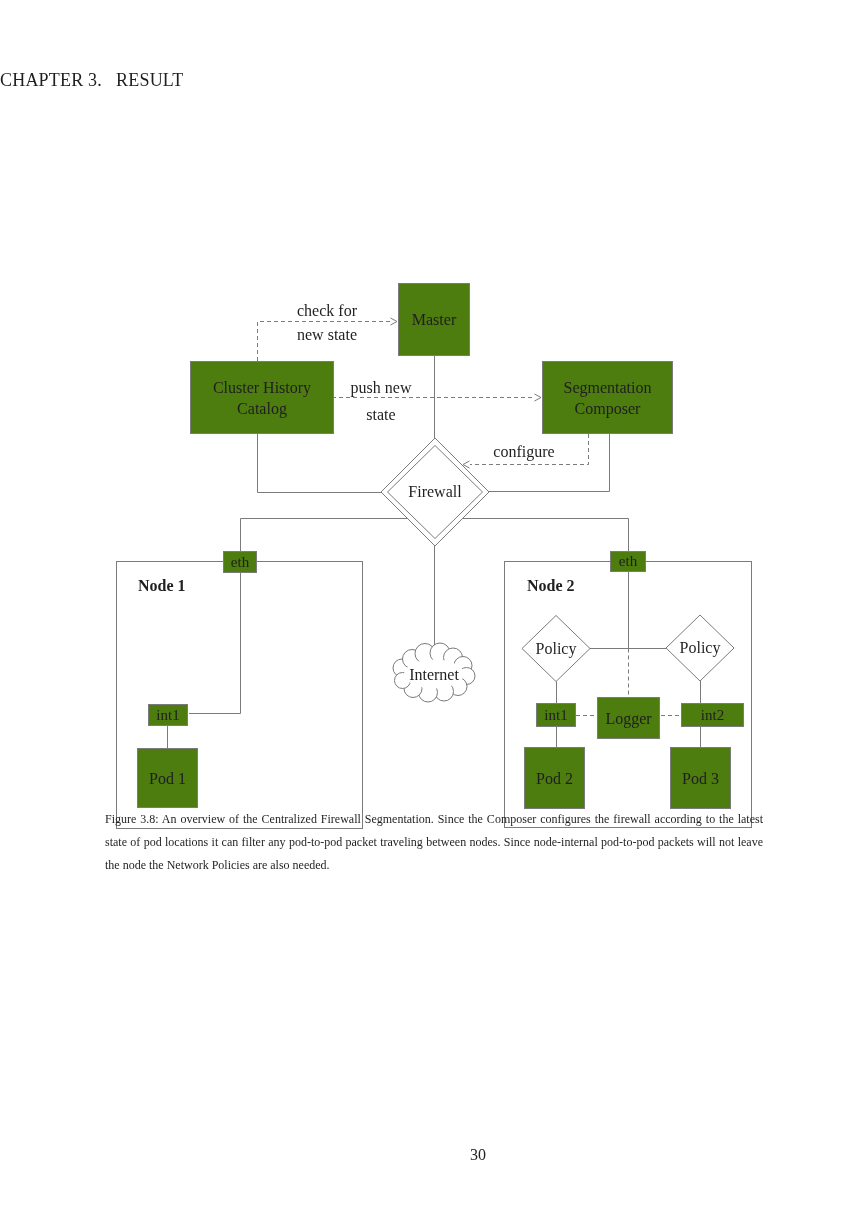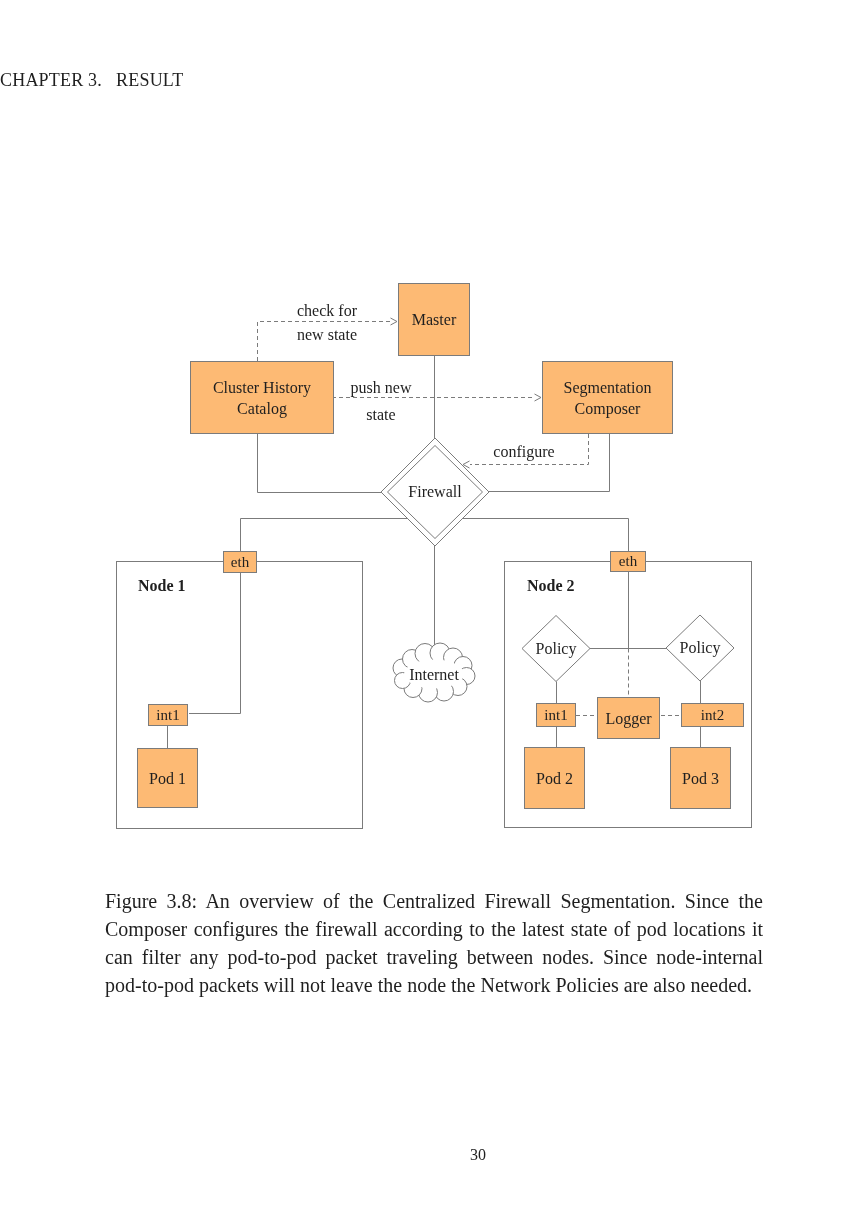--- a/index.html
+++ b/index.html
@@ -7,32 +7,32 @@
     --ink:#1f1f1f;
   }
   html,body{margin:0;padding:0;}
   body{
     width:868px;height:1227px;position:relative;background:#ffffff;
     font-family:"Liberation Serif", serif;color:var(--ink);overflow:hidden;
   }
   svg.wires{position:absolute;left:0;top:0;z-index:0;}
   .box{
     position:absolute;box-sizing:border-box;border:1px solid var(--line);
-    background:#fdba74;display:flex;align-items:center;justify-content:center;
+    background:#4d7c0f;display:flex;align-items:center;justify-content:center;
     text-align:center;font-size:16px;line-height:21px;z-index:2;
   }
   .node{background:transparent;z-index:1;}
   .small{font-size:15px;line-height:15px;justify-content:center;}
   .lbl{position:absolute;z-index:4;font-size:16px;text-align:center;color:var(--ink);}
   .node-title{position:absolute;z-index:3;font-weight:bold;font-size:16px;color:var(--ink);}
   .hdr{position:absolute;left:0;right:105px;top:70px;text-align:left;font-size:18px;letter-spacing:0.2px;z-index:4;}
   .hdr .gap{display:inline-block;width:14px;}
   .caption{
-    position:absolute;left:105px;top:887px;width:658px;font-size:20px;
-    line-height:28px;text-align:justify;z-index:4;
+    position:absolute;left:105px;top:808px;width:658px;font-size:12px;
+    line-height:23px;text-align:justify;z-index:4;
   }
   .pageno{position:absolute;left:0;top:1146px;width:868px;text-align:center;font-size:16px;z-index:4;padding-left:44px;}
   .two-line span{display:block;}
 </style>
 </head>
 <body>
 
 <div>
 
   <svg class="wires" width="868" height="1227" viewBox="0 0 868 1227">

